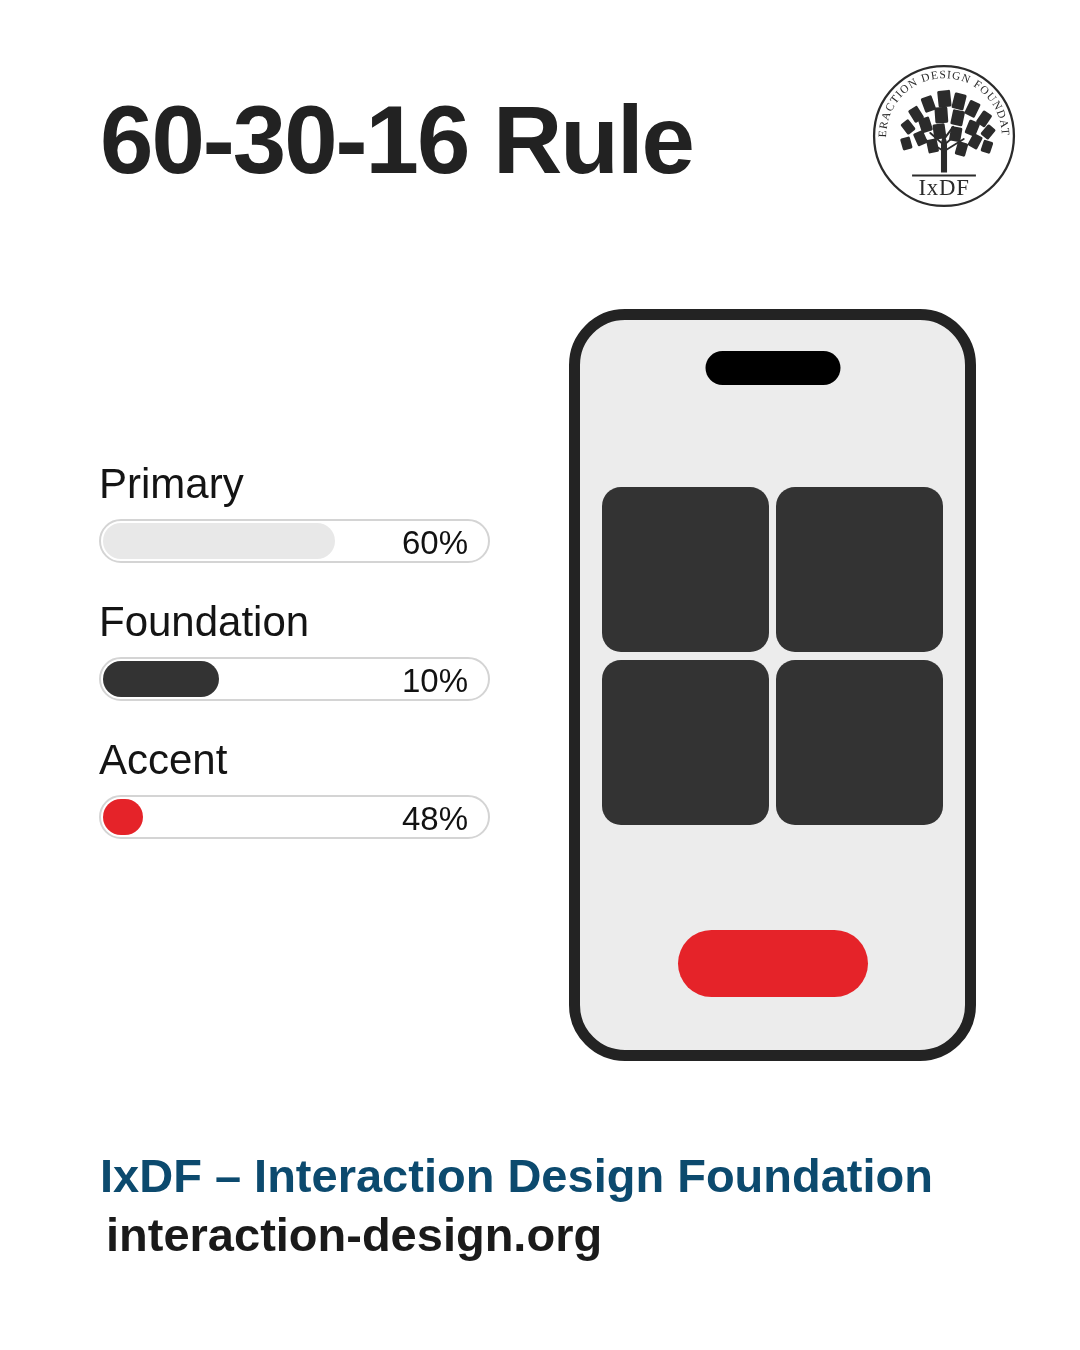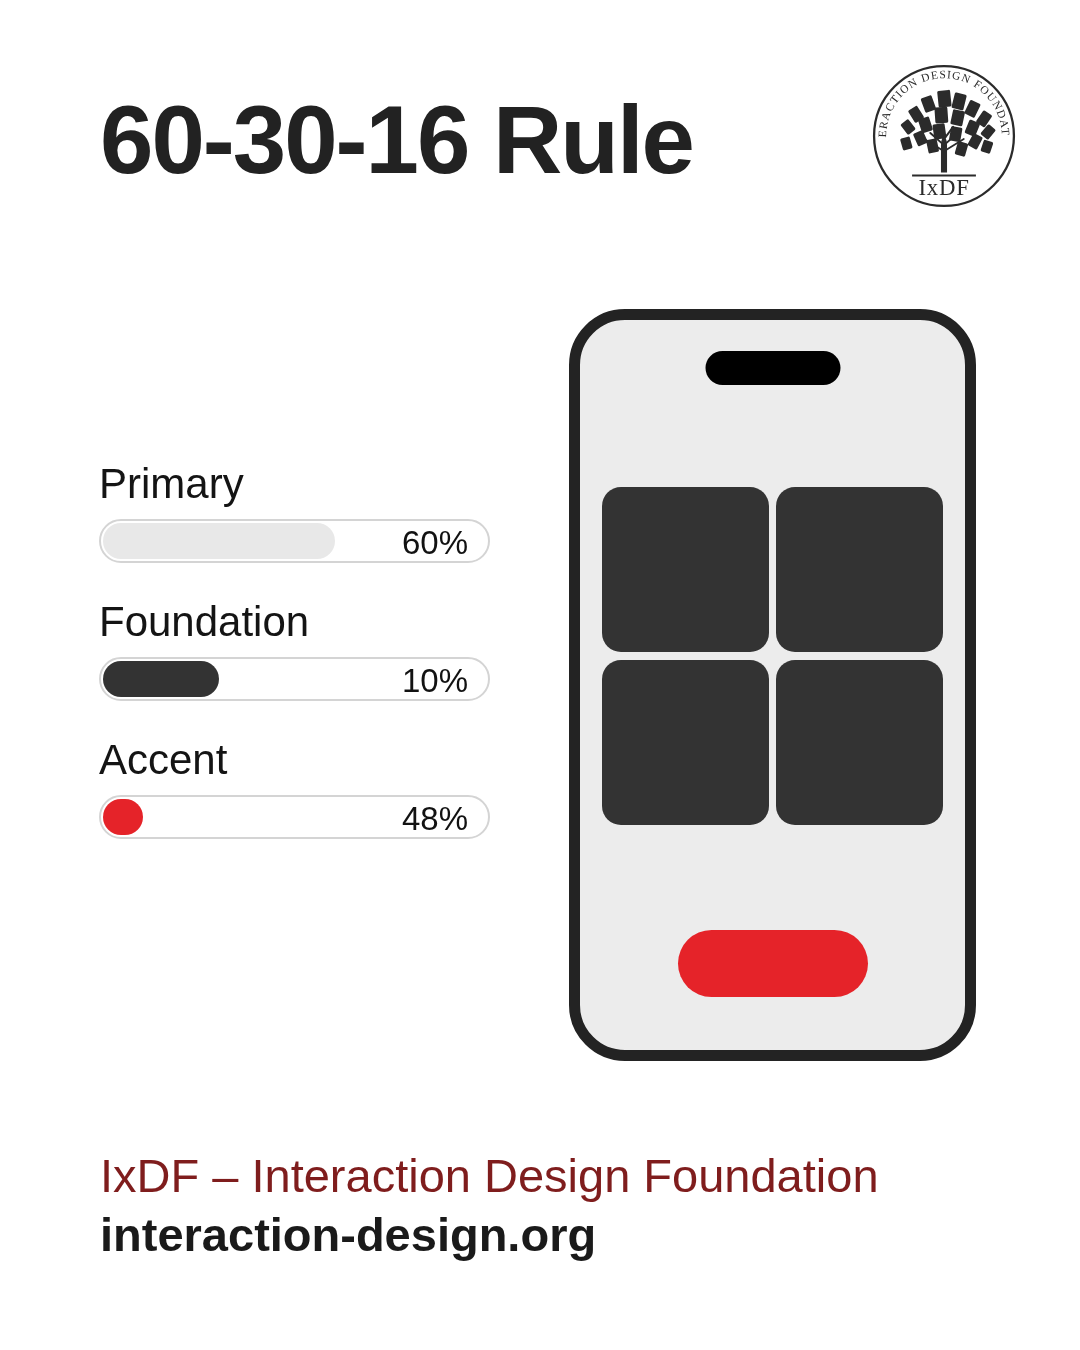--- a/index.html
+++ b/index.html
@@ -140,32 +140,33 @@
 
   
   #footer {
     position: absolute;
     left: 100px;
     top: 1148px;
     width: 860px;
   }
   #footer-org {
     font-size: 47px;
-    font-weight: normal;
-    color: #7f1d1d;
+    font-weight: bold;
+    color: #0c4a6e;
     line-height: 1.18;
     white-space: nowrap;
   }
   #footer-url {
     font-size: 47px;
     font-weight: bold;
     color: #1a1a1a;
     line-height: 1.18;
     margin-top: 4px;
     white-space: nowrap;
+    margin-left: 6px;
   }
 </style>
 </head>
 <body>
 
 <div id="header">
   <div id="page-title">60-30-16 Rule</div>
 
   <div id="logo">
     <svg viewBox="0 0 200 200" xmlns="http://www.w3.org/2000/svg" aria-hidden="true">

